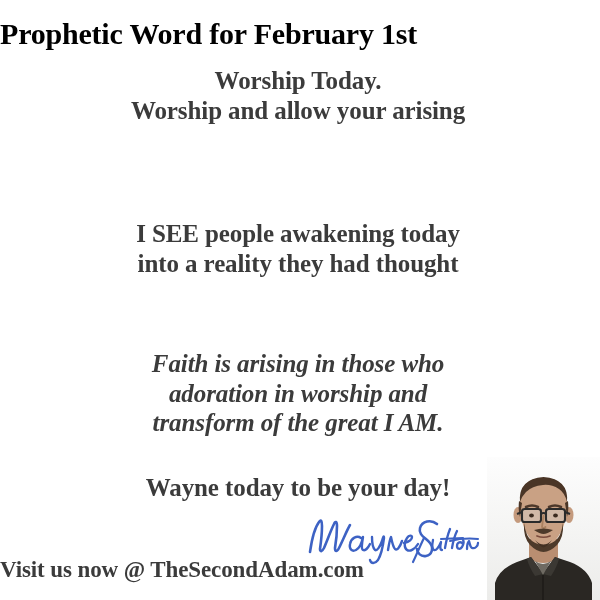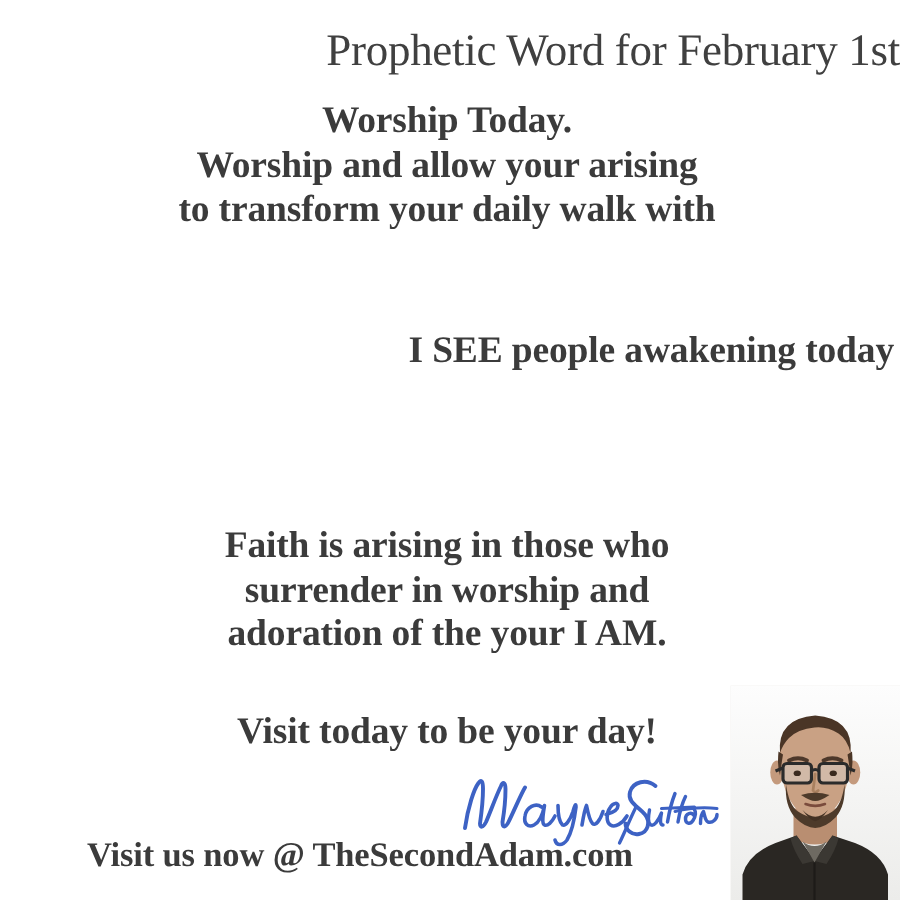--- a/index.html
+++ b/index.html
@@ -19,55 +19,54 @@
     overflow: hidden;
     box-sizing: border-box;
   }
 
   
   .title {
     position: absolute;
     top: 17px;
     left: 0;
     width: 600px;
-    text-align: right;
-    color: #404040;
+    text-align: left;
+    color: #000000;
     font-size: 30px;
-    font-weight: normal;
+    font-weight: bold;
     letter-spacing: -0.2px;
     line-height: 1.12;
     white-space: nowrap;
   }
 
   
   .body-block {
     position: absolute;
     left: 0;
     width: 596px;
     text-align: center;
     color: #3b3b3b;
     font-weight: bold;
     font-size: 25px;
     line-height: 29.5px;
     letter-spacing: -0.1px;
   }
   .stanza-1 { top: 66px; }
-  .stanza-2 { top: 219px; text-align: right; }
-  .stanza-3 { top: 349px; }
+  .stanza-2 { top: 219px; }
+  .stanza-3 { top: 349px; font-style: italic; }
   .stanza-4 { top: 473px; }
 
   .line { display: block; white-space: nowrap; }
 
   
   .footer {
     position: absolute;
     left: 0;
     top: 557px;
     width: 480px;
-    text-align: center;
     color: #3b3b3b;
     font-weight: bold;
     font-size: 23px;
     letter-spacing: -0.1px;
     white-space: nowrap;
   }
 
   
   .signature {
     position: absolute;
@@ -99,35 +98,35 @@
 </head>
 <body>
 
 <div id="poster">
 
   <div class="title">Prophetic Word for February 1st</div>
 
   <div class="body-block stanza-1">
     <span class="line">Worship Today.</span>
     <span class="line">Worship and allow your arising</span>
-    <span class="line">to transform your daily walk with</span>
   </div>
 
   <div class="body-block stanza-2">
     <span class="line">I SEE people awakening today</span>
+    <span class="line">into a reality they had thought</span>
   </div>
 
   <div class="body-block stanza-3">
     <span class="line">Faith is arising in those who</span>
-    <span class="line">surrender in worship and</span>
-    <span class="line">adoration of the your I AM.</span>
+    <span class="line">adoration in worship and</span>
+    <span class="line">transform of the great I AM.</span>
   </div>
 
   <div class="body-block stanza-4">
-    <span class="line">Visit today to be your day!</span>
+    <span class="line">Wayne today to be your day!</span>
   </div>
 
   <div class="signature">
     <svg viewBox="0 0 180 58" xmlns="http://www.w3.org/2000/svg" aria-hidden="true">
       <g fill="none" stroke="#3d62c4" stroke-linecap="round" stroke-linejoin="round">
 
         <path d="M10 44 C12 30 16 18 19 14 C21 11 22 13 22 18 C22 25 21 34 20 41 C20 44 22 44 24 40 C27 33 31 22 34 16 C35 13 37 13 37 18 C37 26 36 34 35 40 C35 44 37 44 39 40 C43 32 47 22 50 17" stroke-width="2.6"></path>
 
         <path d="M61 30 C57 27 51 30 50 36 C49 41 52 44 56 42 C60 40 62 34 63 29 C62 35 61 41 63 42 C65 43 68 40 70 36" stroke-width="2.4"></path>
 

